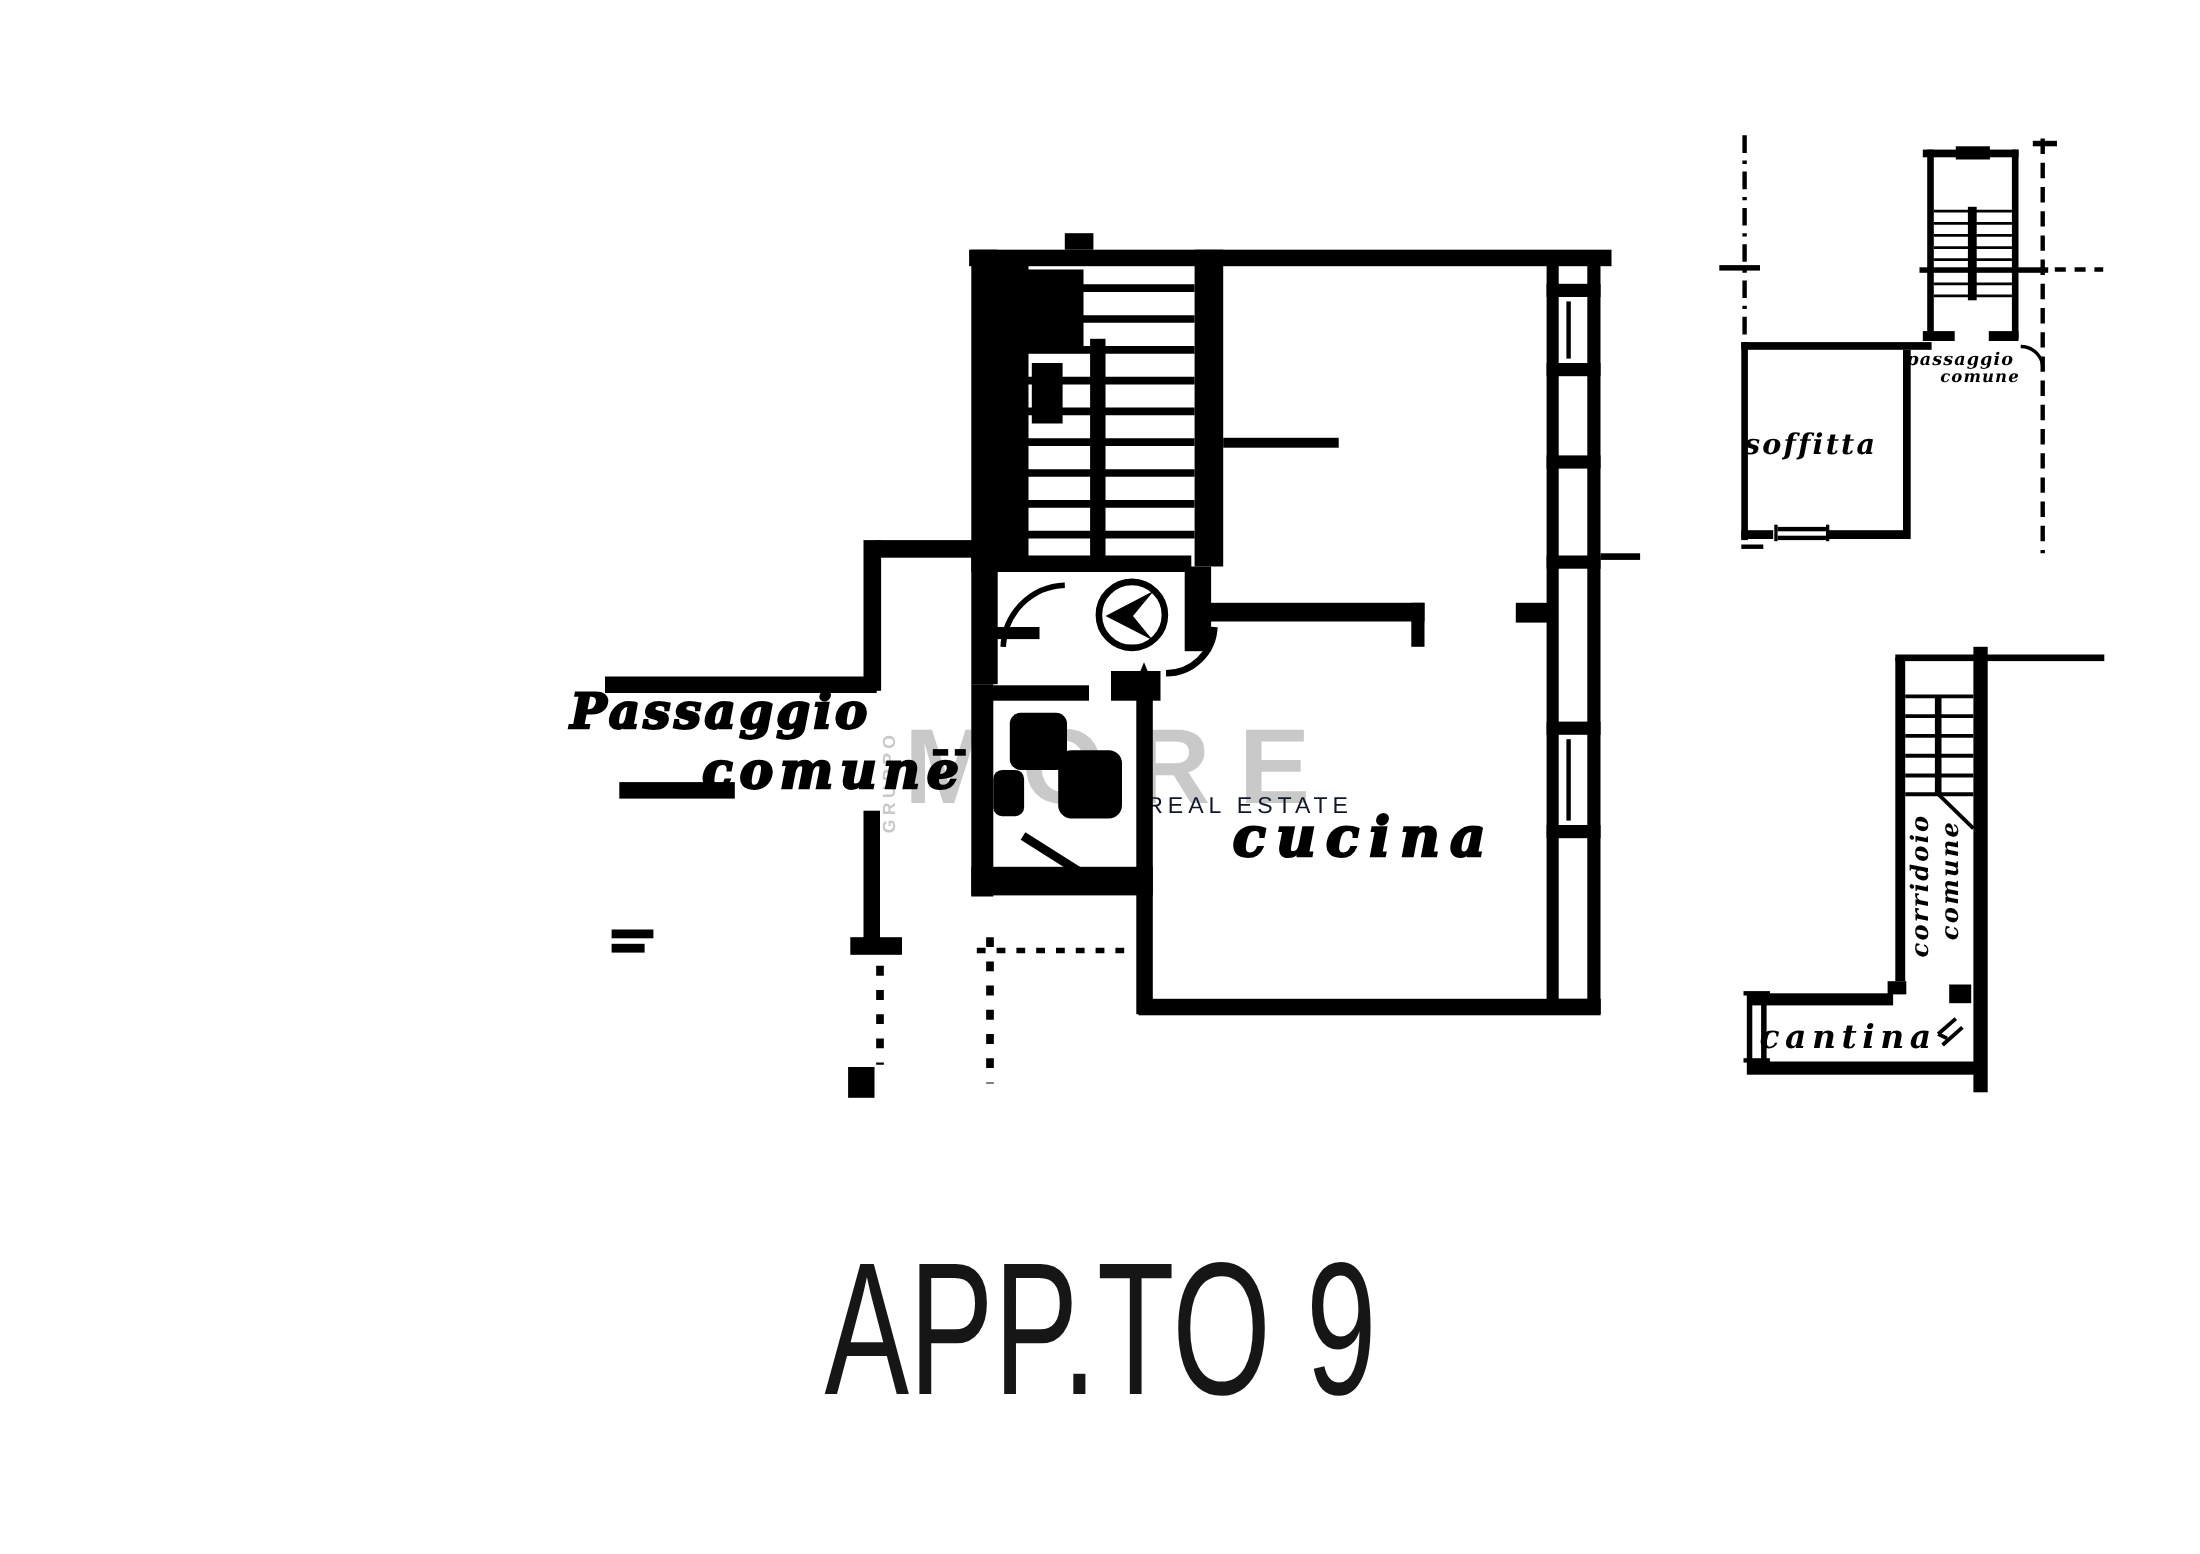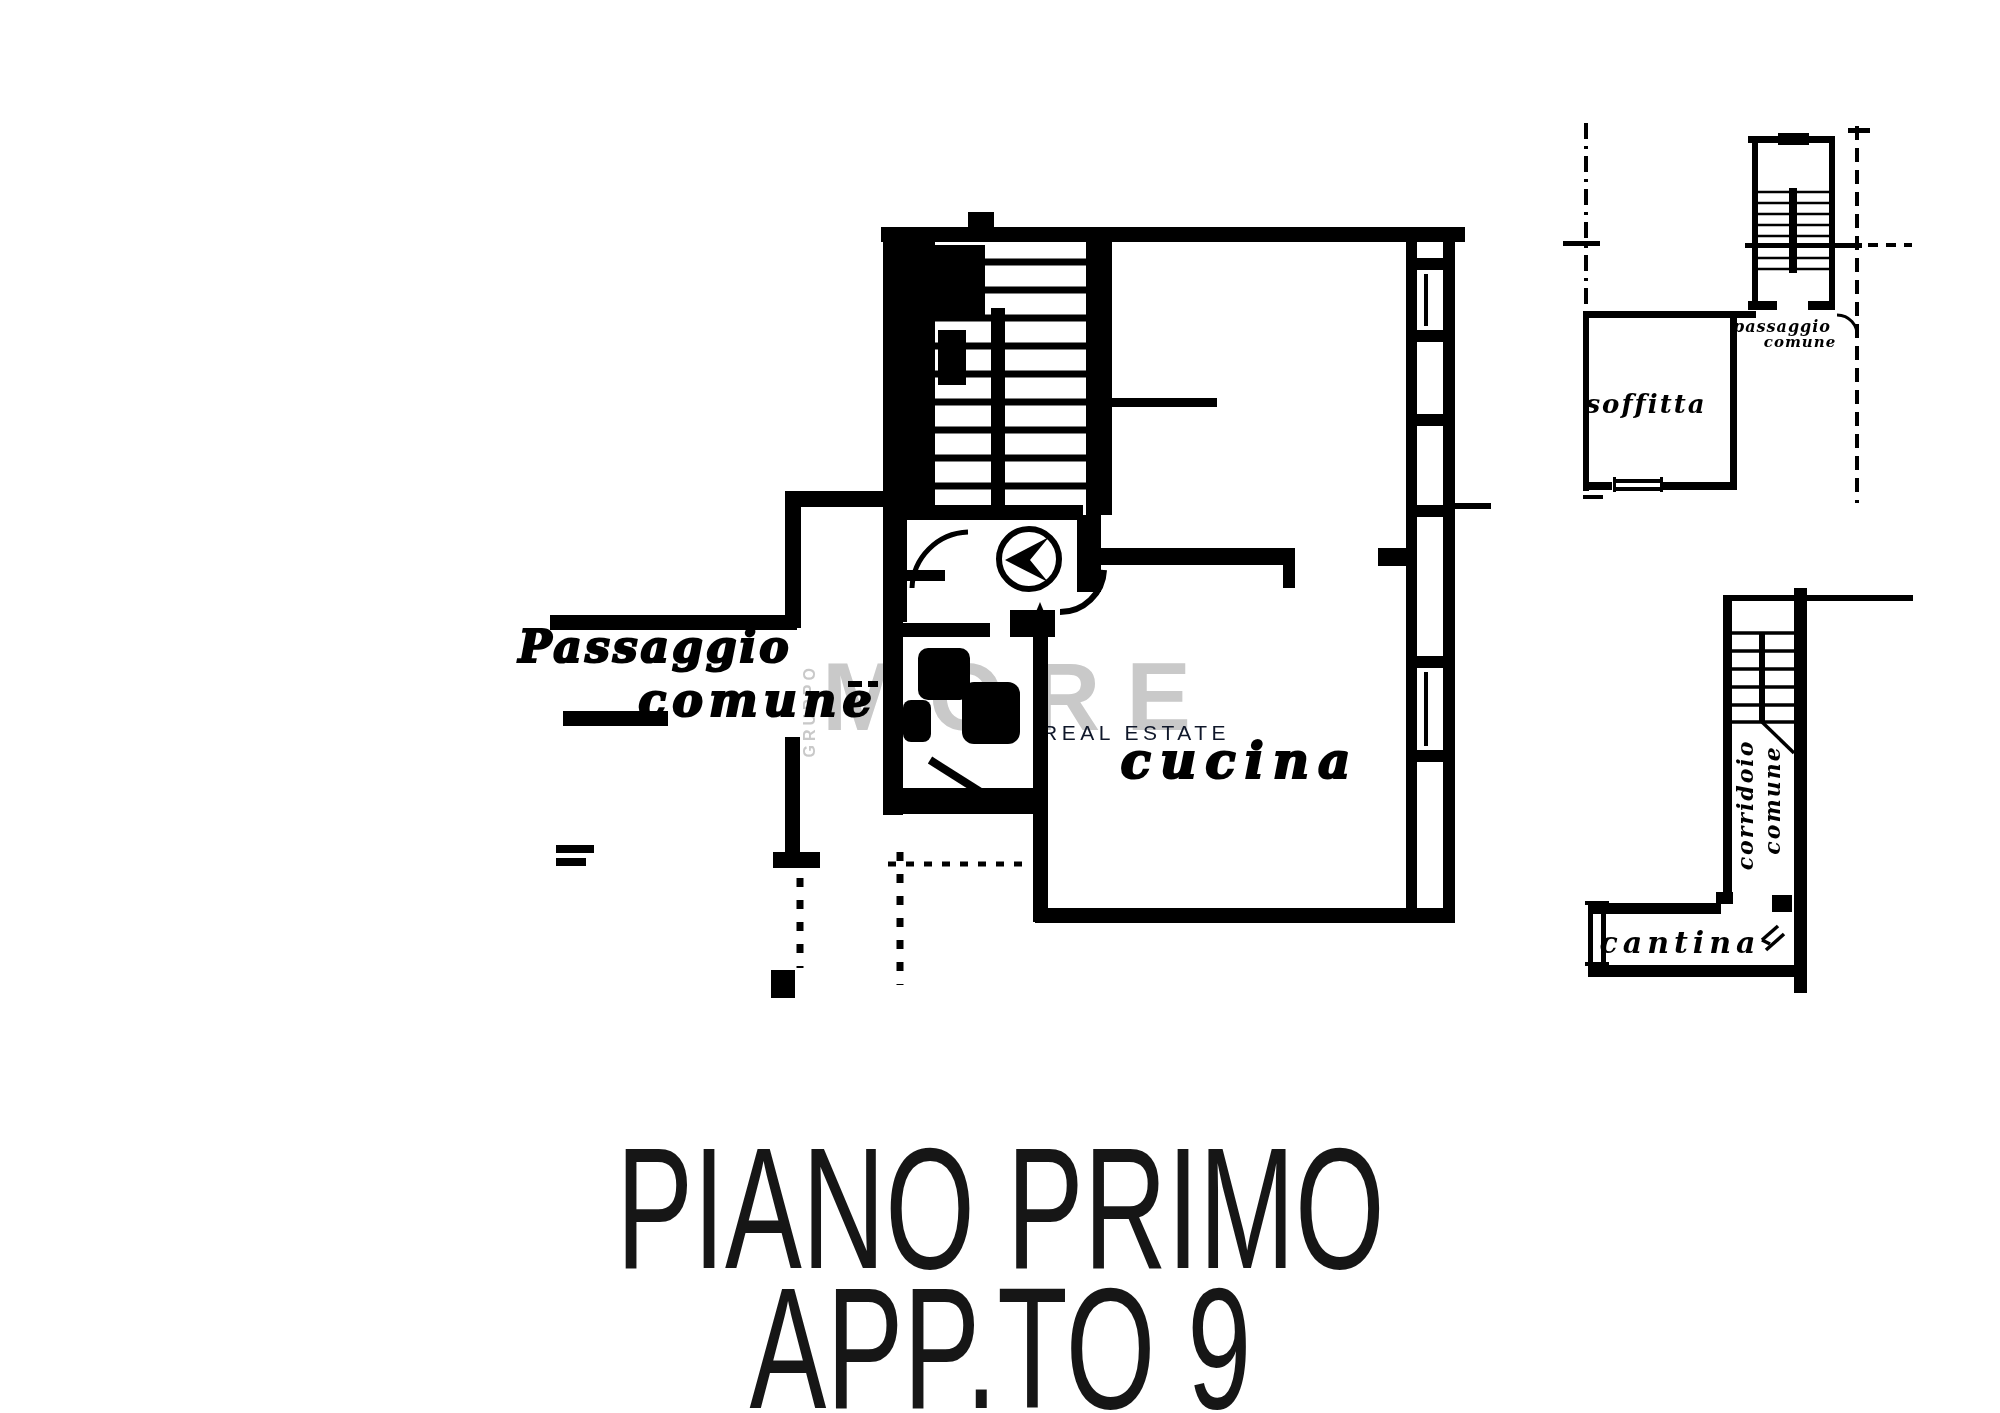--- a/index.html
+++ b/index.html
@@ -225,20 +225,17 @@
       <line x1="1762" y1="940" x2="1770" y2="944"></line>
     </g>
 
     <text class="hand" x="1753" y="805" font-size="22" letter-spacing="2" text-anchor="middle" transform="rotate(-90 1753 805)">corridoio</text>
     <text class="hand" x="1780" y="800" font-size="22" letter-spacing="2" text-anchor="middle" transform="rotate(-90 1780 800)">comune</text>
     <text class="hand" x="1680" y="953" font-size="30" letter-spacing="5" text-anchor="middle">cantina</text>
   </svg>
 
   <div id="title-block">
     <div class="title-line">
-      <span class="title-inner">PIANO PRIMO</span>
-    </div>
-    <div class="title-line">
       <span class="title-inner">APP.TO 9</span>
     </div>
   </div>
 
 </div>
 
 </body></html>

